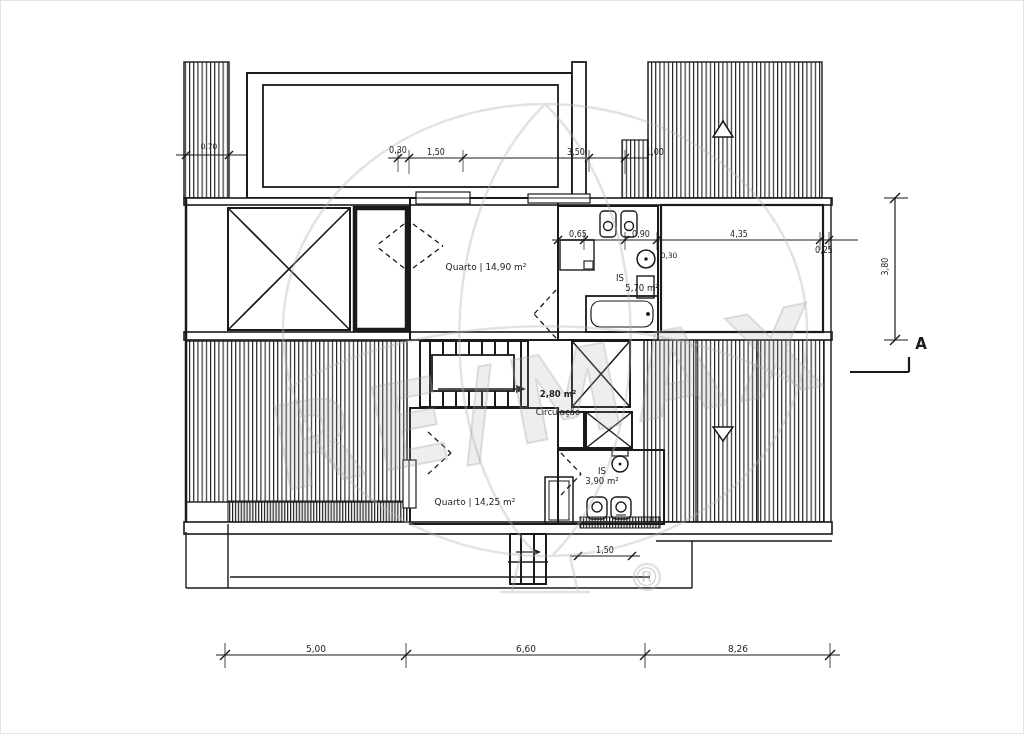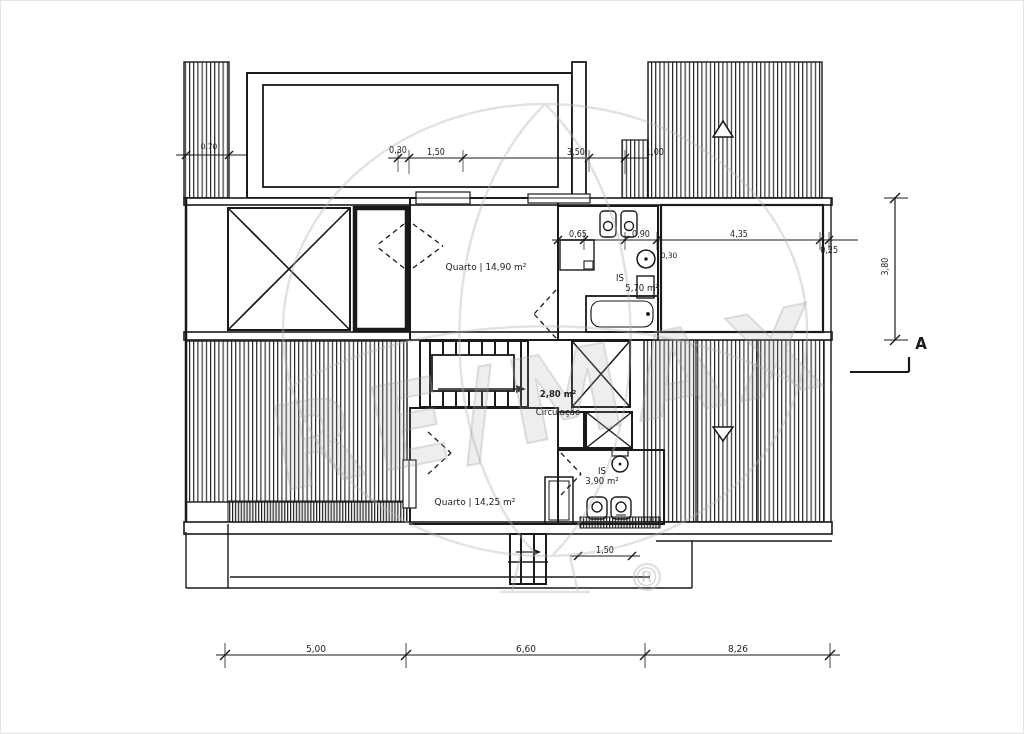--- a/index.html
+++ b/index.html
@@ -293,21 +293,21 @@
 
   <span class="lbl dim" style="left:386px;top:146px;width:24px;">0,30</span>
   <span class="lbl dim" style="left:421px;top:148px;width:30px;">1,50</span>
   <span class="lbl dim" style="left:517px;top:148px;width:30px;margin-left:44px;">3,50</span>
   <span class="lbl dim" style="left:592px;top:148px;width:30px;margin-left:48px;">1,00</span>
   <span class="lbl dim-sm" style="left:196px;top:143px;width:26px;">0,70</span>
 
   <span class="lbl dim" style="left:558px;top:230px;width:40px;">0,65</span>
   <span class="lbl dim" style="left:627px;top:230px;width:28px;">0,90</span>
   <span class="lbl dim" style="left:724px;top:230px;width:30px;">4,35</span>
-  <span class="lbl dim" style="left:810px;top:246px;width:28px;text-align:right;">0,25</span>
+  <span class="lbl dim" style="left:810px;top:246px;width:28px;">0,25</span>
   <span class="lbl dim-sm" style="left:656px;top:252px;width:26px;">0,30</span>
 
   <span class="lbl room" style="left:428px;top:262px;width:116px;">Quarto | 14,90 m²</span>
   <span class="lbl room-sm" style="left:597px;top:274px;width:46px;">IS</span>
   <span class="lbl room-sm" style="left:619px;top:284px;width:46px;">5,70 m²</span>
   <span class="lbl room-sm" style="left:520px;top:385px;width:76px;margin-top:23px;">Circulação</span>
   <span class="lbl room-sm" style="left:520px;top:390px;width:76px;font-weight:bold;">2,80 m²</span>
   <span class="lbl room" style="left:416px;top:461px;width:118px;margin-top:36px;">Quarto | 14,25 m²</span>
   <span class="lbl room-sm" style="left:578px;top:467px;width:48px;">IS</span>
   <span class="lbl room-sm" style="left:578px;top:477px;width:48px;">3,90 m²</span>

